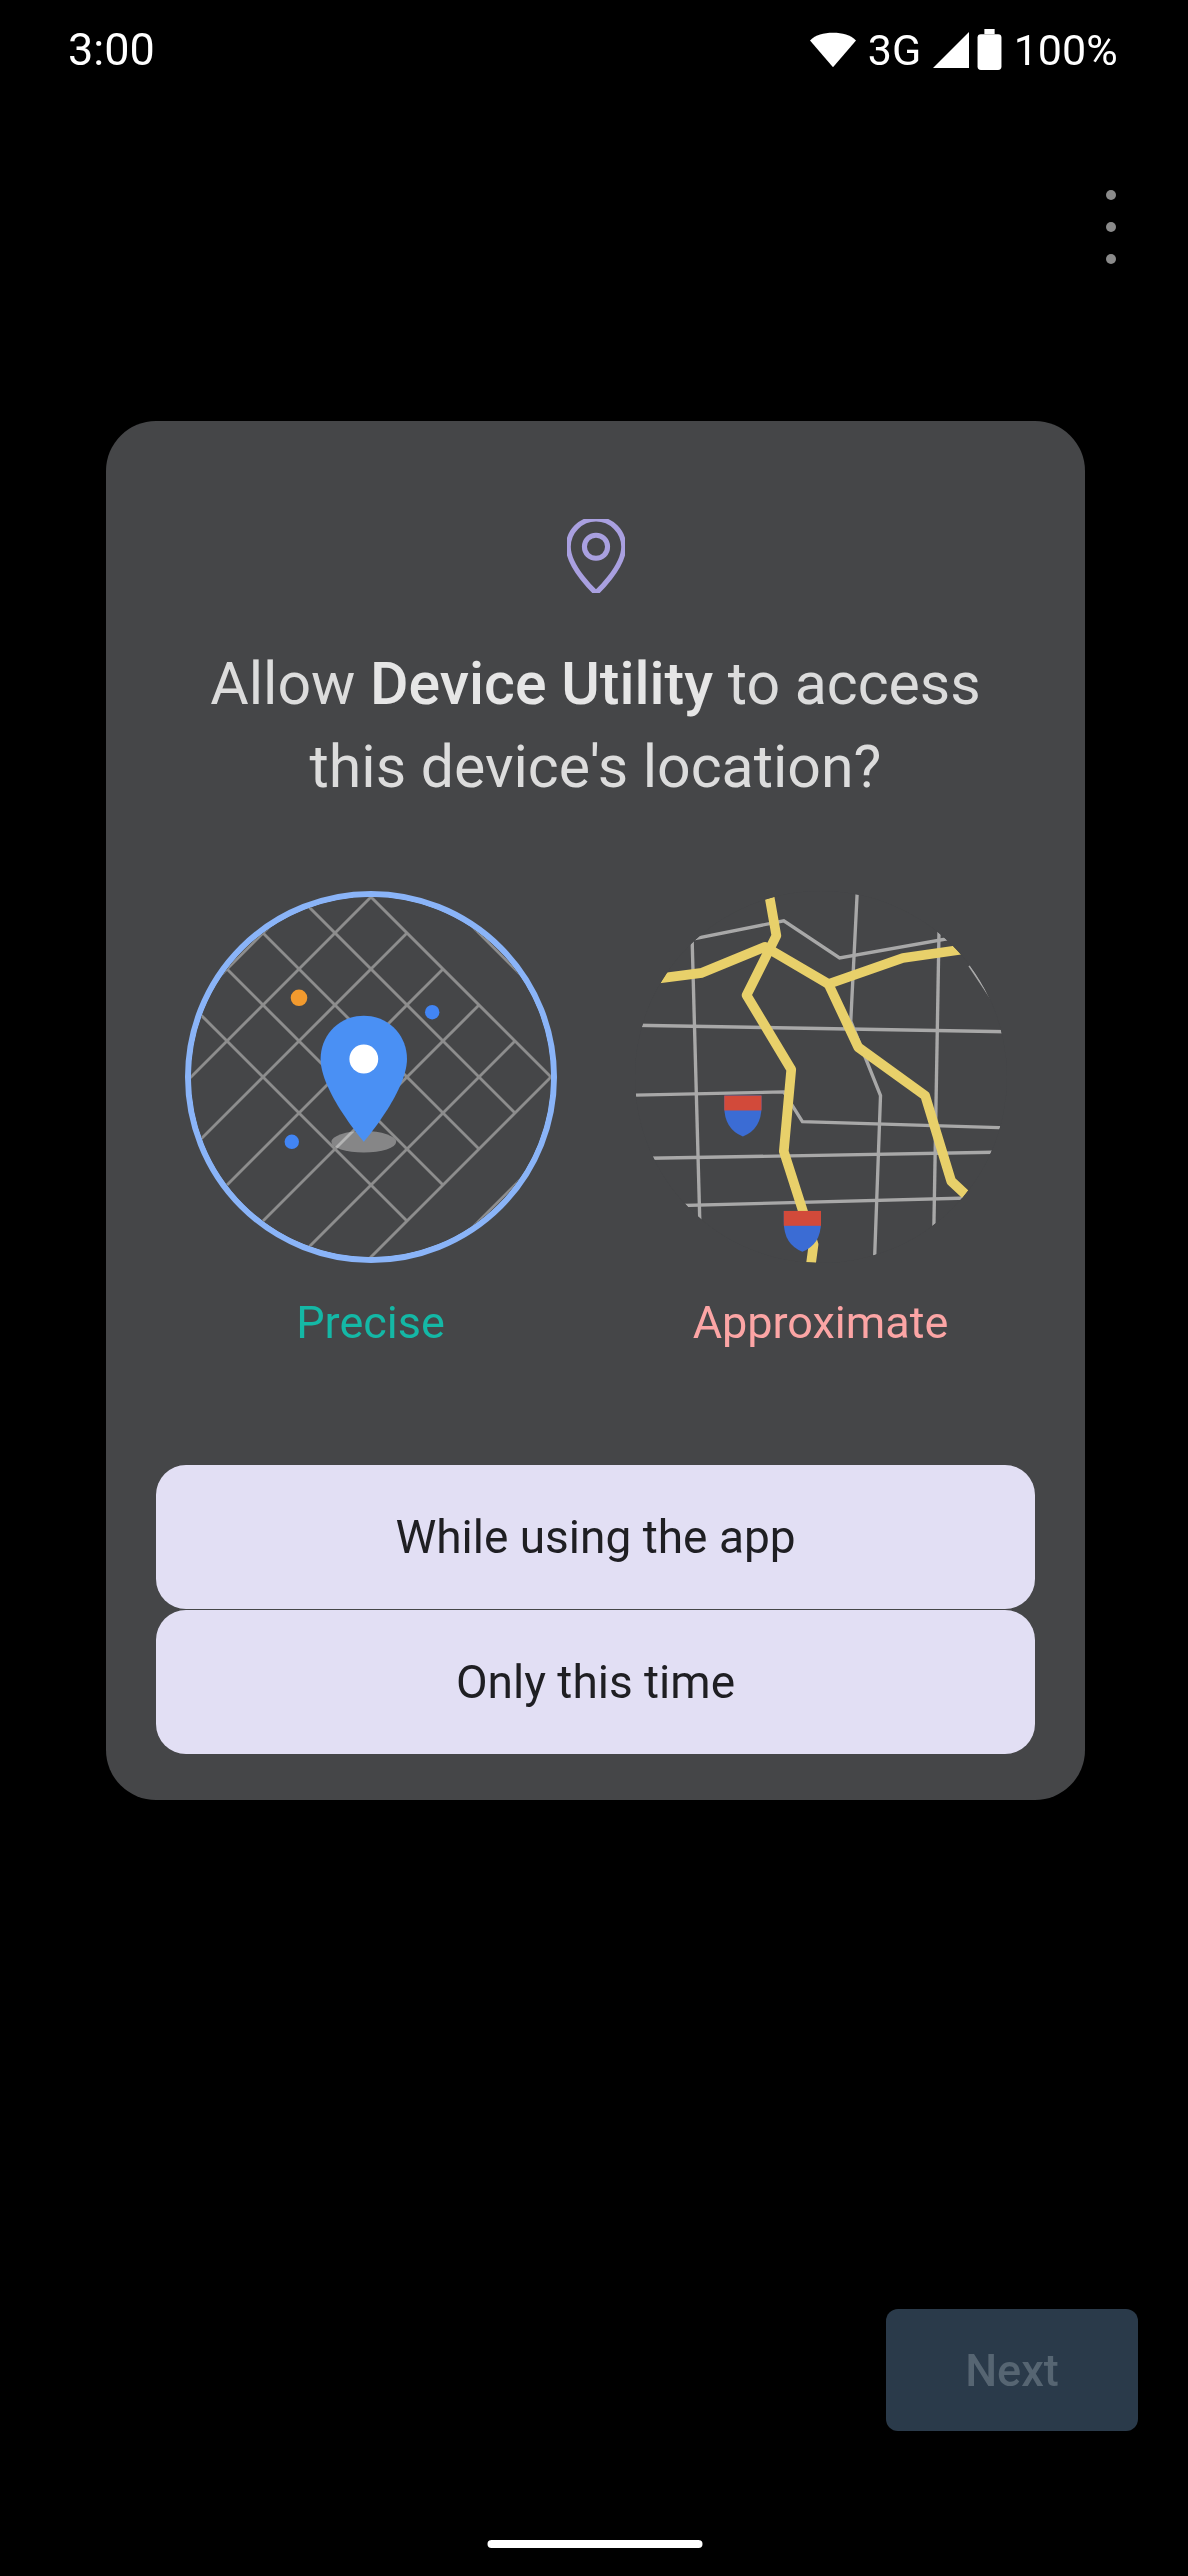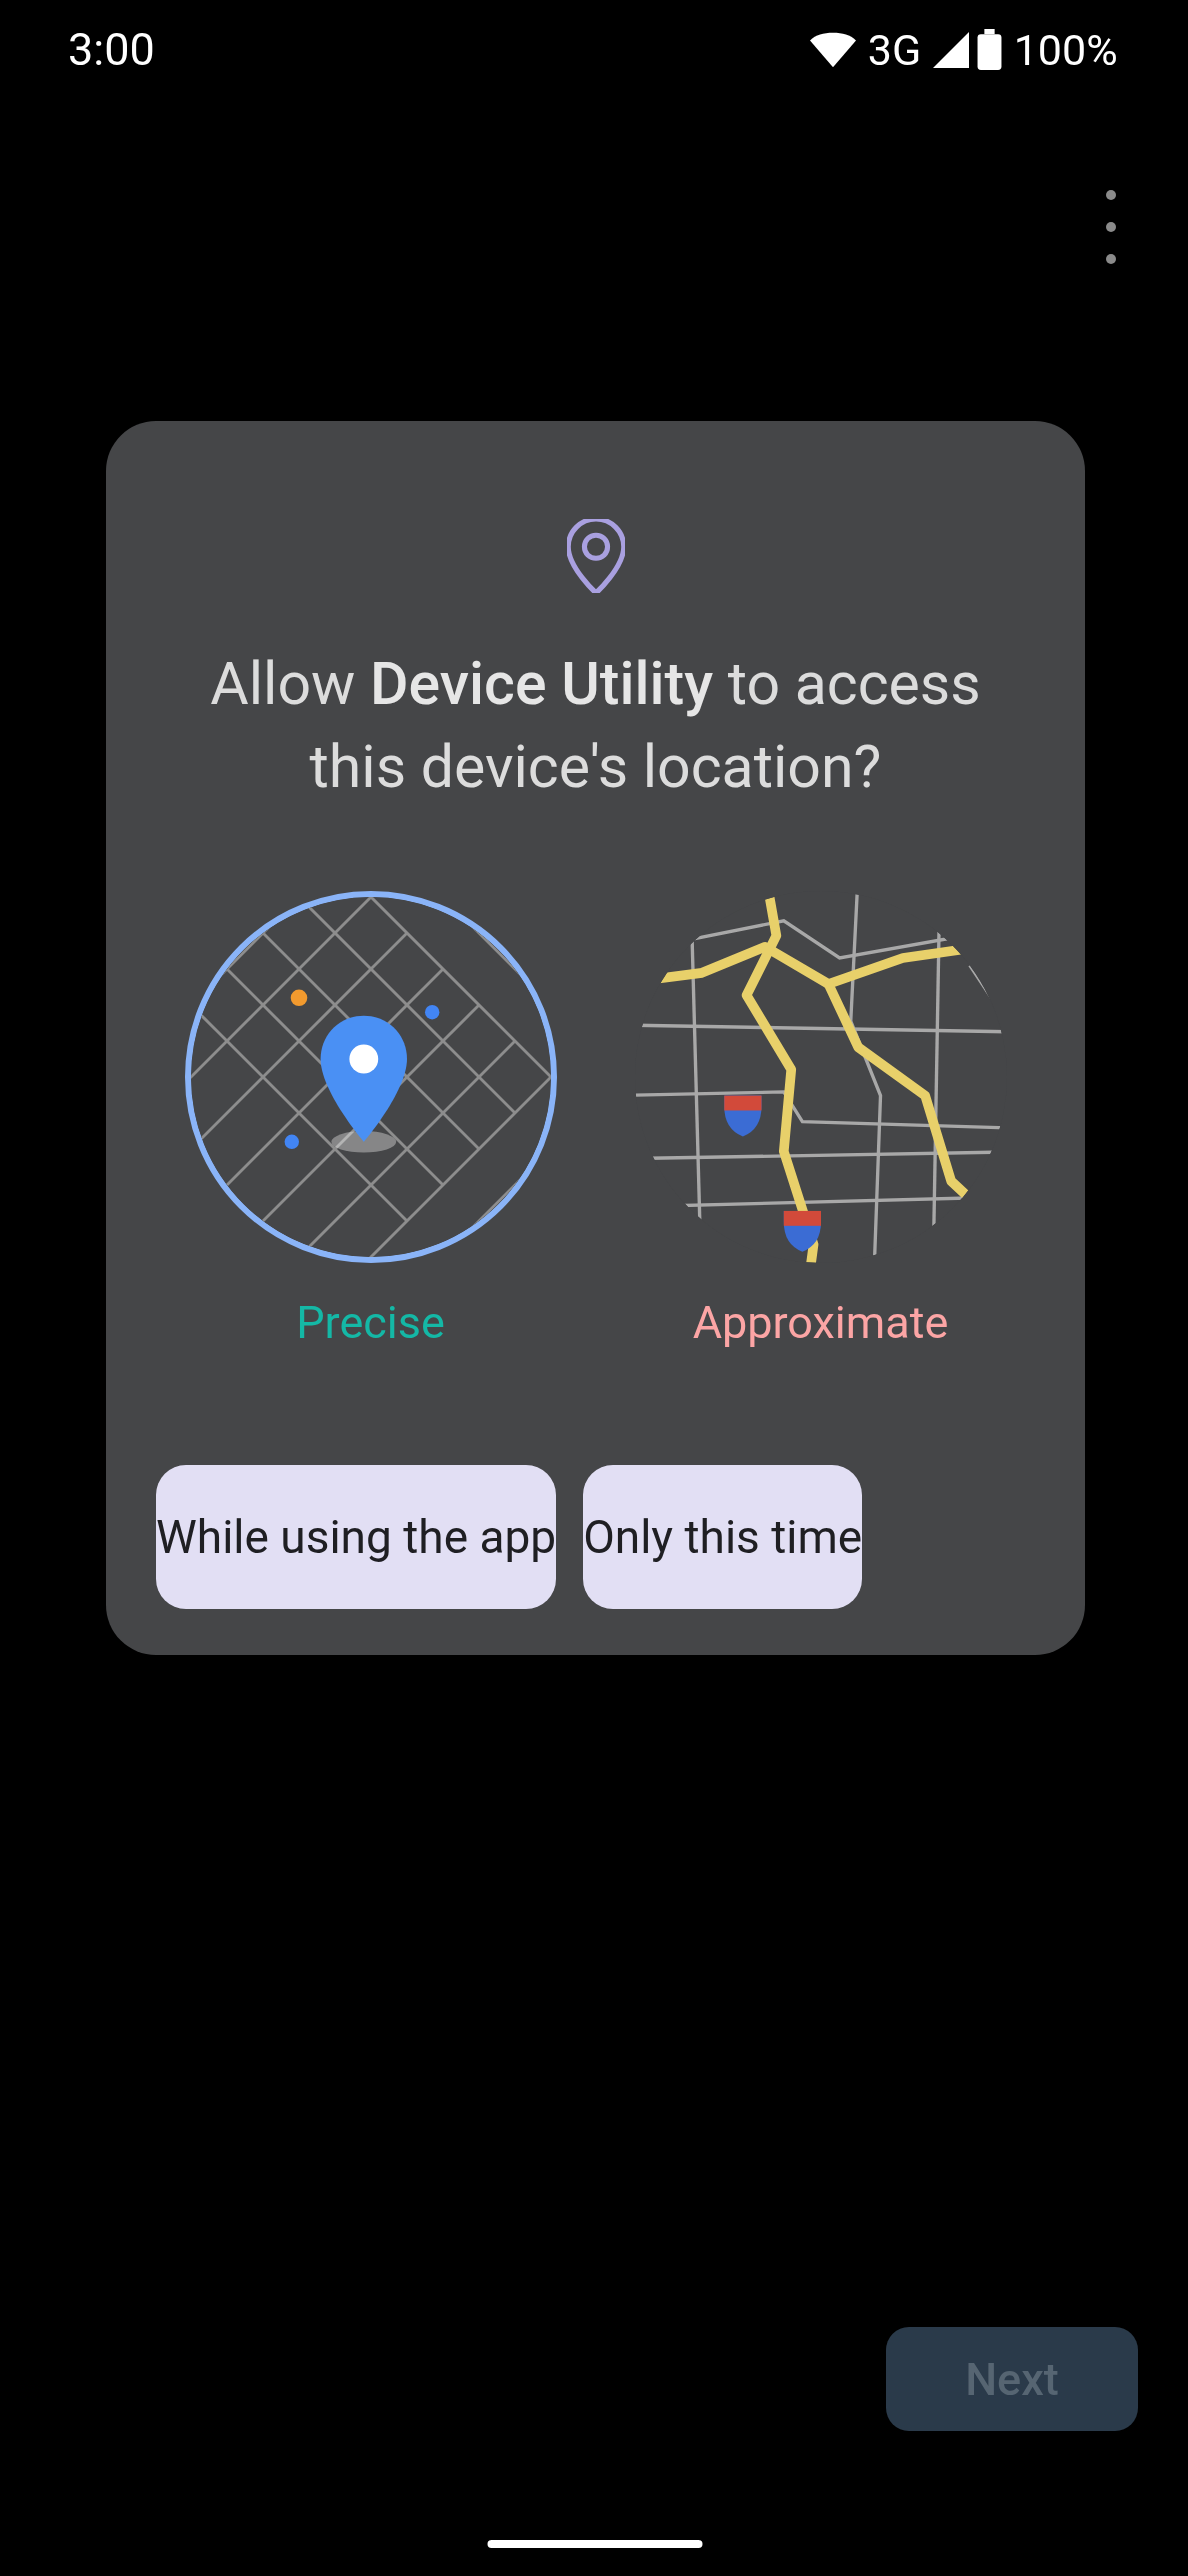--- a/index.html
+++ b/index.html
@@ -160,45 +160,46 @@
 
     
     .approx-svg {
       width: 100%;
       height: 100%;
     }
 
     
     .action-buttons {
       display: flex;
-      gap: 27px;
+      flex-direction: column;
+      gap: 1px;
     }
 
     .action-button {
       background: #e2dff4;
       border: none;
       border-radius: 30px;
       height: 144px;
       font-size: 46px;
       font-weight: 400;
       color: #1f1f23;
       cursor: pointer;
       font-family: inherit;
     }
 
     
     .next-button {
       position: absolute;
       bottom: 145px;
       right: 51px;
       width: 252px;
-      height: 104px;
+      height: 122px;
       background: #2a3a4a;
       border: none;
-      border-radius: 23px;
+      border-radius: 12px;
       color: #566572;
       font-size: 45px;
       font-weight: 500;
       font-family: inherit;
       cursor: pointer;
       text-align: center;
     }
 
     
     .nav-handle {

